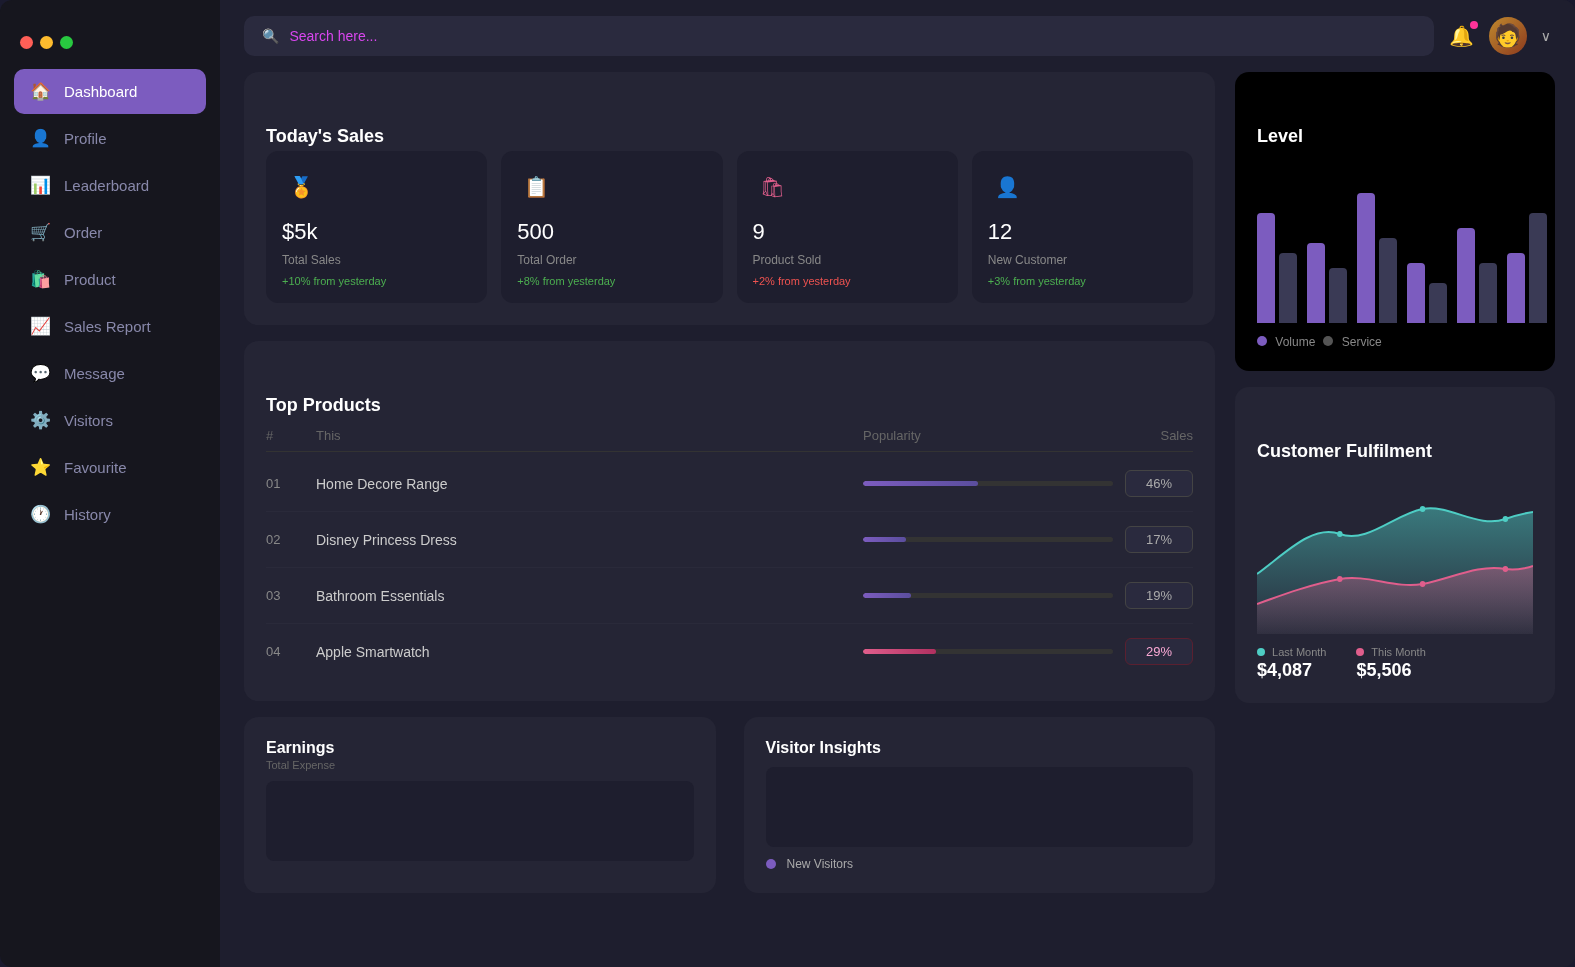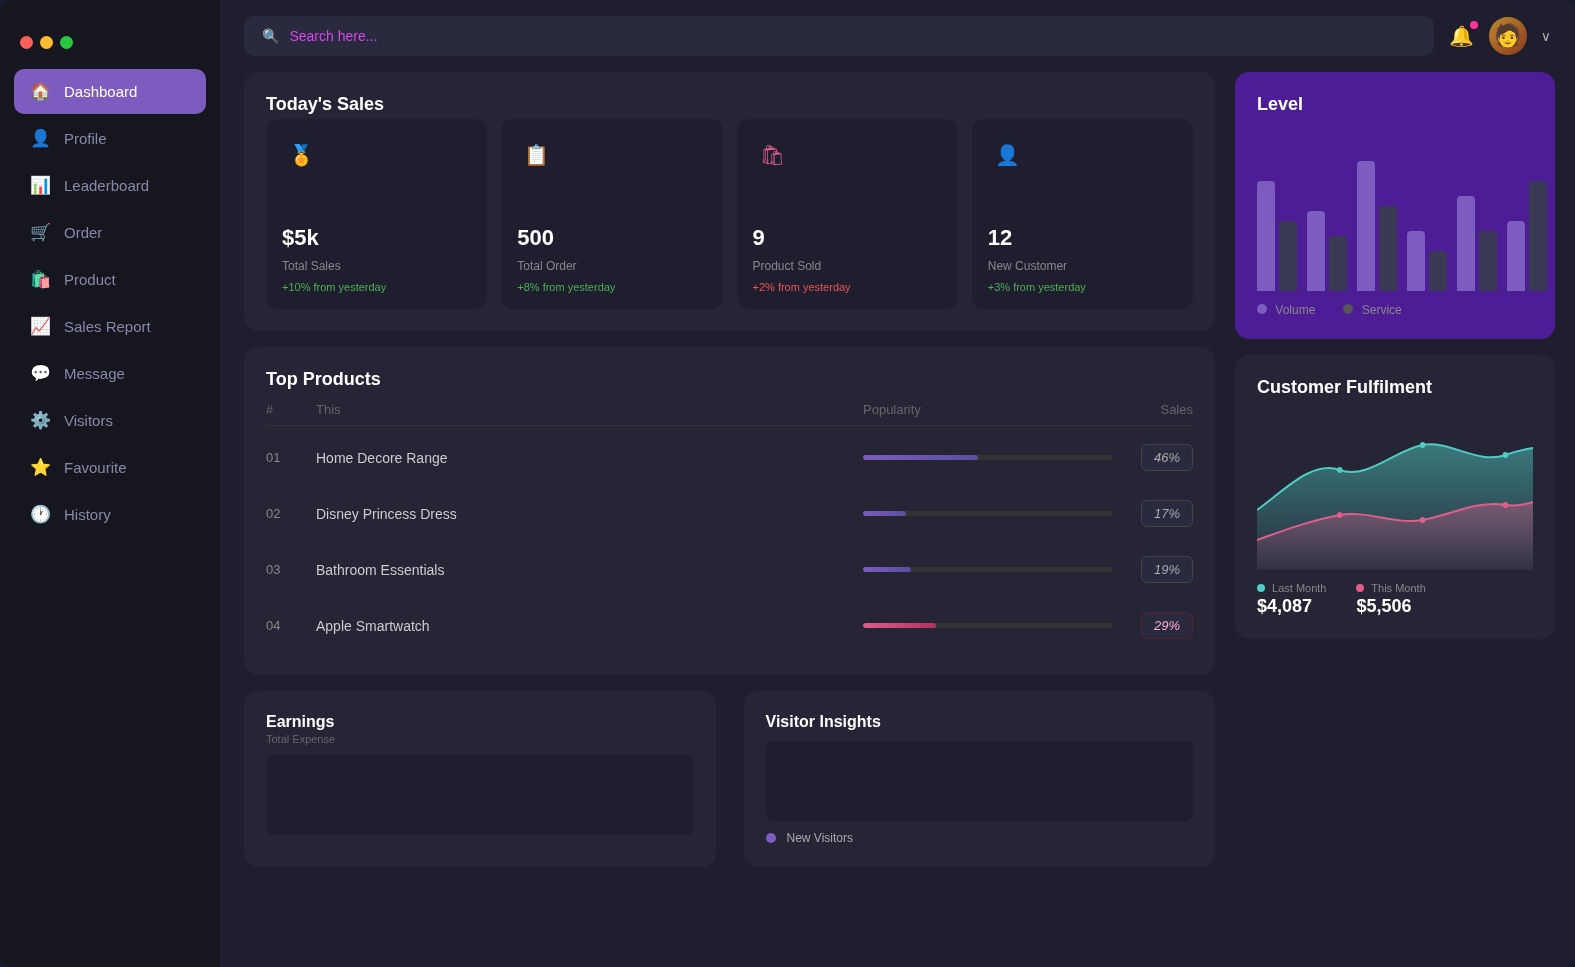--- a/index.html
+++ b/index.html
@@ -141,20 +141,21 @@
       background: #252535;
       border-radius: 14px;
       padding: 22px;
     }
 
     .card-title {
       font-size: 18px;
       font-weight: 700;
       color: #fff;
       margin-bottom: 4px;
+      margin-top: 32px;
     }
     .card-subtitle {
       font-size: 12px;
       color: #666;
       margin-bottom: 18px;
     }
 
     
     .sales-cards {
       display: grid;
@@ -178,23 +179,22 @@
       justify-content: center;
       font-size: 20px;
       margin-bottom: 4px;
     }
     .icon-gold { color: #d4a017; }
     .icon-blue { color: #5b8def; }
     .icon-pink { color: #e05e8c; }
     .icon-lightblue { color: #5bc4ef; }
     .sales-card-value {
       font-size: 22px;
-      font-weight: 700;
+      font-weight: 400;
       color: #fff;
-      margin-top: 38px;
     }
     .sales-card-label {
       font-size: 12px;
       color: #888;
     }
     .sales-card-change {
       font-size: 11px;
     }
     .change-green { color: #4caf50; }
     .change-red { color: #ef5350; }
@@ -230,25 +230,24 @@
     .popularity-bar-fill {
       height: 100%;
       border-radius: 3px;
     }
     .bar-purple { background: linear-gradient(90deg, #7c5cbf, #5b4e9e); }
     .bar-pink { background: linear-gradient(90deg, #e05e8c, #b03060); }
     .sales-badge {
       background: #2a2a3e;
       border: 1px solid #444;
       border-radius: 6px;
-      padding: 5px 12px;
+      padding: 5px 20px;
       font-size: 13px;
       color: #aaa;
       text-align: right;
-      font-style: italic;
     }
 
     
     .bottom-cards {
       display: grid;
       grid-template-columns: 1fr 1fr;
       gap: 28px;
     }
     .bottom-card {
       background: #252535;
@@ -259,42 +258,42 @@
       font-size: 16px;
       font-weight: 700;
       margin-bottom: 2px;
     }
     .bottom-card-subtitle {
       font-size: 11px;
       color: #666;
     }
 
     
-    .level-card { background: #4c1d95; border-radius: 14px; padding: 22px; }
+    .level-card { background: #000000; border-radius: 14px; padding: 22px; }
     .bar-chart {
       display: flex;
       align-items: flex-end;
       gap: 10px;
       height: 160px;
       margin: 16px 0 12px;
     }
     .bar-group {
       display: flex;
       gap: 4px;
       align-items: flex-end;
     }
     .bar {
       width: 18px;
       border-radius: 4px 4px 0 0;
     }
     .bar-purple-main { background: #7c5cbf; }
     .bar-gray { background: #3a3a55; }
     .chart-legend {
       display: flex;
-      gap: 28px;
+      gap: 8px;
       font-size: 12px;
       color: #888;
     }
     .legend-dot {
       width: 10px;
       height: 10px;
       border-radius: 50%;
       display: inline-block;
       margin-right: 5px;
     }

